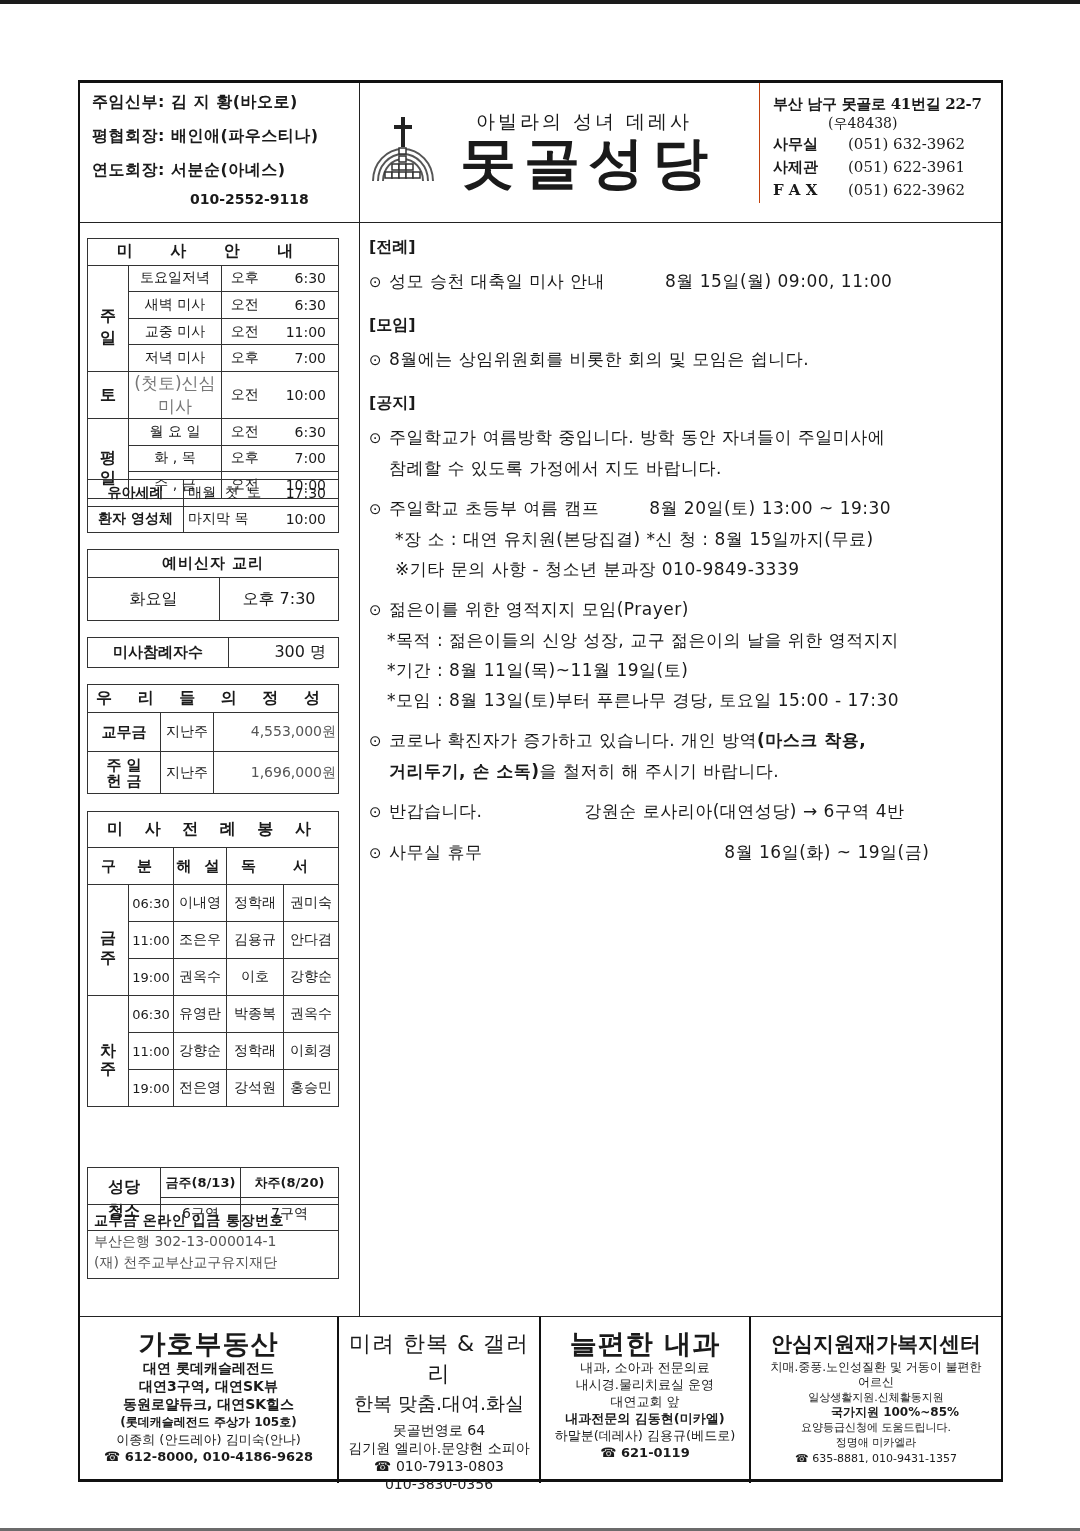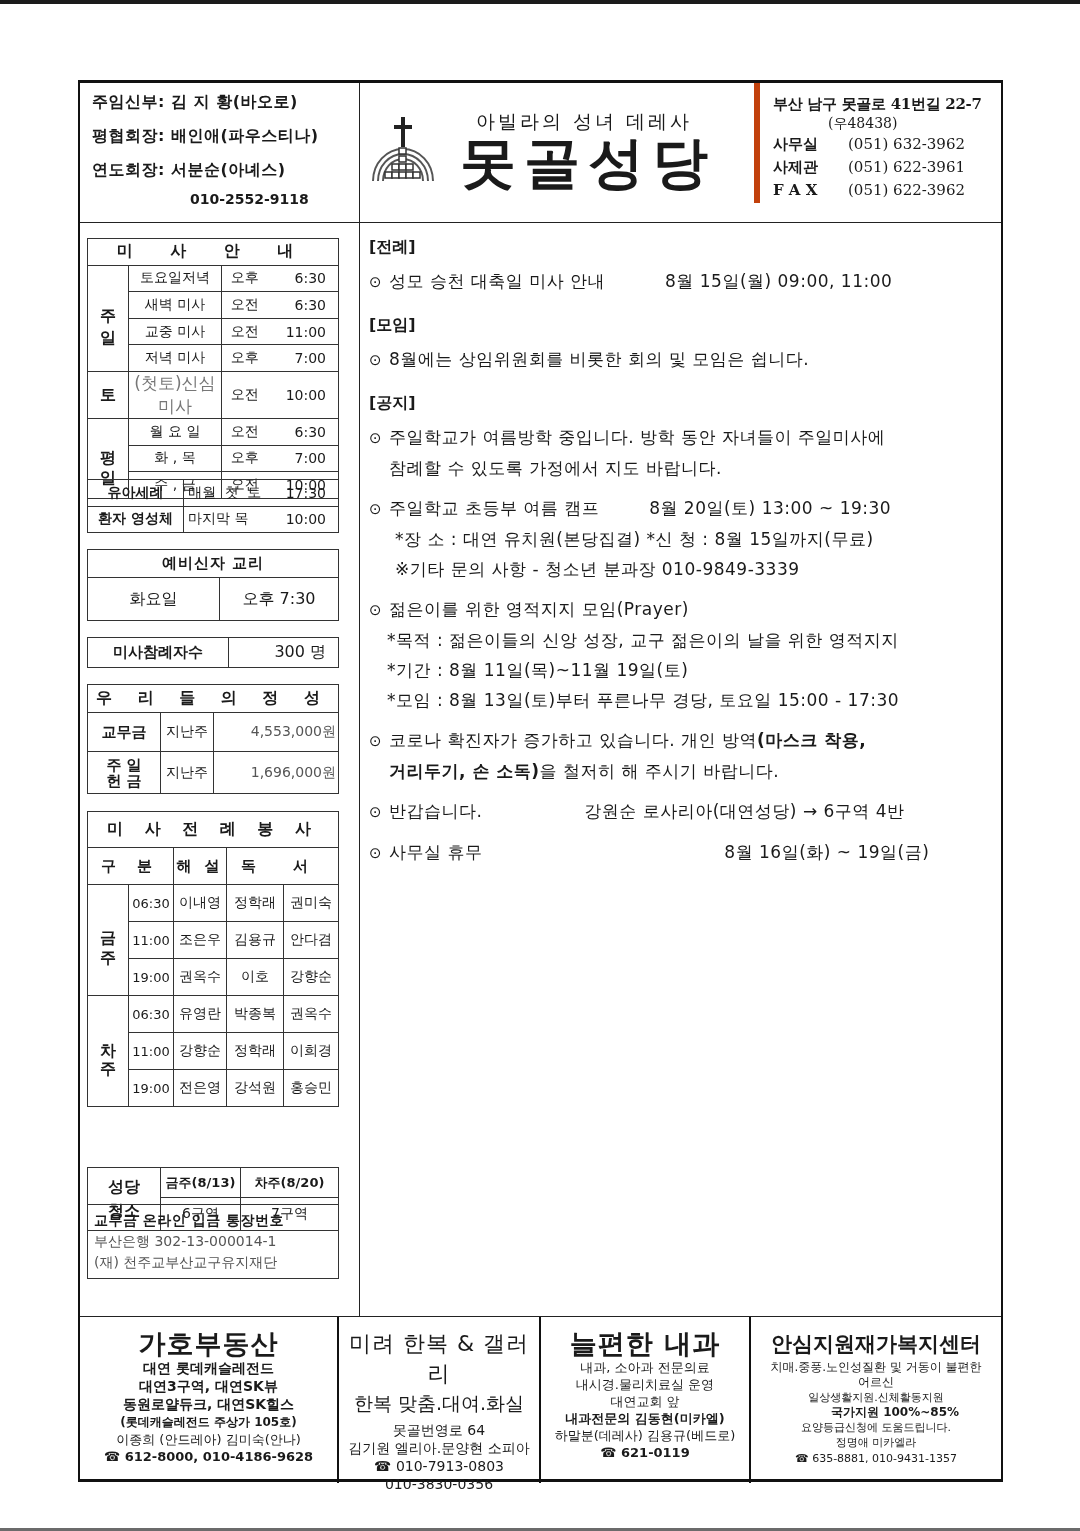--- a/index.html
+++ b/index.html
@@ -13,21 +13,21 @@
 
   
   .header { position: absolute; left: 0; top: 0; width: 921px; height: 140px; border-bottom: 1px solid #222; }
   .hdr-left { position: absolute; left: 0; top: 0; width: 280px; height: 140px; border-right: 1px solid #222; padding: 10px 0 0 12px; }
   .hdr-left .row { font-size: 16px; line-height: 18px; margin-bottom: 16px; font-weight: bold; letter-spacing: 0.5px; white-space: nowrap; }
   .hdr-left .row .lbl { font-weight: bold; }
   .hdr-left .row .val { font-weight: bold; }
   .hdr-left .phone { position: absolute; left: 110px; top: 108px; font-size: 14px; font-weight: bold; letter-spacing: 0; }
   .hdr-left .row.third { margin-bottom: 0; }
 
-  .hdr-mid { position: absolute; left: 280px; top: 0; width: 400px; height: 120px; border-right: 6px solid #c2410c; }
+  .hdr-mid { position: absolute; left: 280px; top: 0; width: 400px; height: 120px; border-right: 1px solid #c2410c; }
   .logo { position: absolute; left: 10px; top: 32px; width: 66px; height: 72px; }
   .subtitle { position: absolute; left: 116px; top: 26px; font-size: 19px; letter-spacing: 3px; font-family: "DejaVu Serif", serif; }
   .church-name { position: absolute; left: 100px; top: 50px; font-size: 56px; font-weight: bold; letter-spacing: 8px; line-height: 60px; }
 
   .hdr-right { position: absolute; left: 680px; top: 0; width: 241px; height: 140px; padding: 12px 0 0 13px; font-family: "DejaVu Serif", serif; }
   .hdr-right .addr { font-size: 15px; font-weight: bold; white-space: nowrap; letter-spacing: -0.3px; }
   .hdr-right .zip { font-size: 14px; margin-left: 55px; margin-top: 1px; }
   .hdr-right .contact { font-size: 15px; line-height: 23px; white-space: nowrap; }
   .hdr-right .contact .k { display: inline-block; width: 75px; font-weight: bold; }
 

